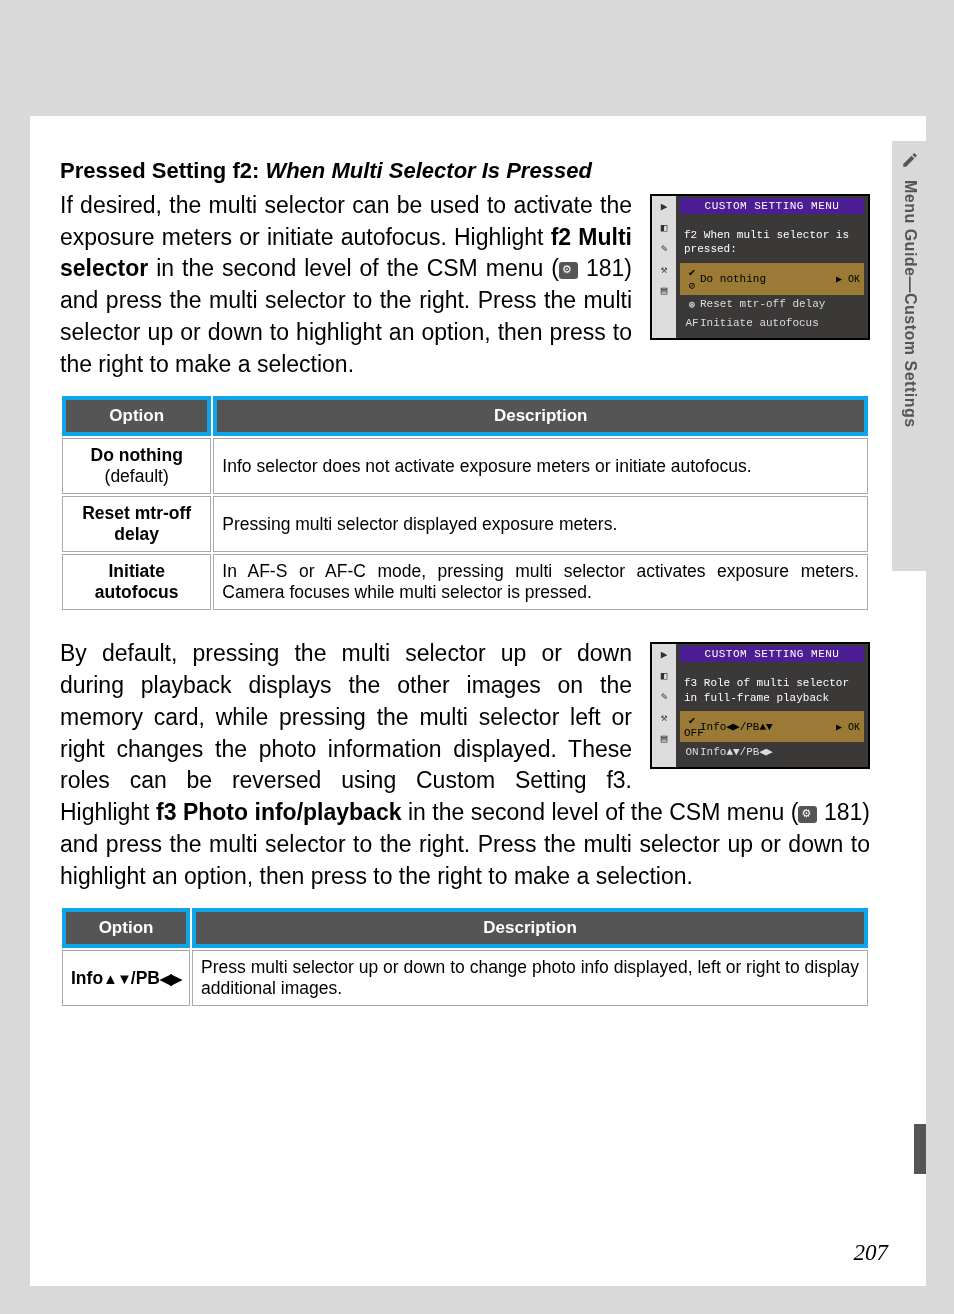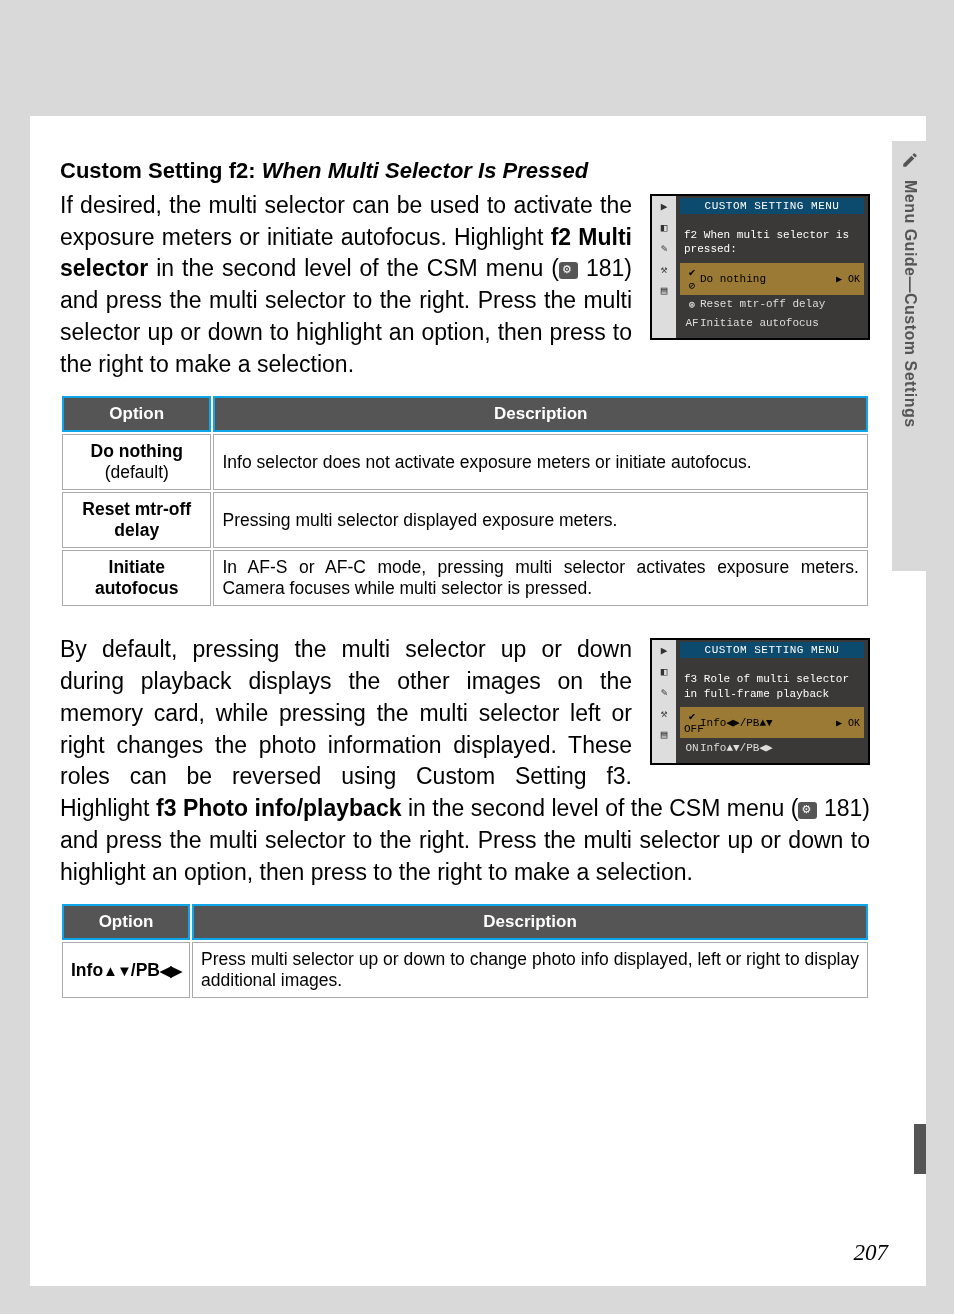--- a/index.html
+++ b/index.html
@@ -16,29 +16,29 @@
   h2 .setting-title { font-style:italic; }
   .para { font-size:23px; line-height:1.38; text-align:justify; }
   .para b { font-weight:bold; }
   .snap-icon { display:inline-block; vertical-align:-3px; width:19px; height:17px; background:#555; border-radius:3px; position:relative; }
   .snap-icon::after { content:"⚙"; color:#fff; font-size:11px; position:absolute; left:3px; top:0px; }
   .float-screen { float:right; margin-left:18px; margin-top:4px; }
   .screen { width:220px; border:2px solid #000; background:#3b3838; color:#cde; font-family:"Courier New",monospace; font-size:11px; position:relative; }
   .screen-icons { position:absolute; left:0; top:0; bottom:0; width:24px; background:#ddd; display:flex; flex-direction:column; align-items:center; padding-top:4px; gap:8px; }
   .screen-icons span { font-size:11px; color:#333; }
   .screen-body { margin-left:24px; padding:2px 4px 6px 4px; }
-  .sc-title { text-align:center; color:#fff; background:#0c4a6e; padding:2px 0; letter-spacing:.5px; }
+  .sc-title { text-align:center; color:#fff; background:#4c1d95; padding:2px 0; letter-spacing:.5px; }
   .sc-sub { color:#fff; padding:2px 4px 6px 4px; line-height:1.3;margin-top:12px; }
   .sc-row { display:flex; align-items:center; padding:3px 4px; color:#ddd; }
   .sc-row.hi { background:#9a7a34; color:#000; }
   .sc-row .ind { width:16px; display:inline-block; text-align:center; }
   .sc-row .txt { flex:1; }
   .sc-row .ok { font-size:10px; }
   table { width:100%; border-collapse:separate; border-spacing:2px; margin-top:14px; }
-  th { background:#555; color:#fff; font-size:17px; font-weight:bold; padding:6px; border:2px solid #0ea5e9; }
+  th { background:#555; color:#fff; font-size:17px; font-weight:bold; padding:6px; border:4px solid #0ea5e9; }
   td { background:#fff; border:1px solid #aaa; padding:6px 8px; font-size:17.5px; vertical-align:middle; }
   td.opt { text-align:center; font-weight:bold; }
   td.opt .def { font-weight:normal; display:block; }
   td.desc { text-align:justify; font-weight:normal; }
   .section2 { margin-top:26px; }
   .arrows { font-size:15px; letter-spacing:-1px; }
   .page-num { position:absolute; right:38px; bottom:20px; font-style:italic; font-size:23px; font-family:Georgia,serif; }
   .clear { clear:both; }
 </style>
 </head>
@@ -53,21 +53,21 @@
           <path fill="#555" d="M3 17.25V21h3.75l11-11-3.75-3.75-11 11zM20.7 7a1 1 0 0 0 0-1.4l-2.3-2.3a1 1 0 0 0-1.4 0l-1.8 1.8 3.7 3.7 1.8-1.8z"></path>
         </svg>
       <span>Menu Guide—Custom Settings</span>
     </div>
   </div>
   <div class="tab-dark"></div>
 
   <div class="content">
 
     <h2>
-      <span class="setting-label">Custom Setting f2: </span><span class="setting-title">When Multi Selector Is Pressed</span>
+      <span class="setting-label">Pressed Setting f2: </span><span class="setting-title">When Multi Selector Is Pressed</span>
     </h2>
 
     <div class="float-screen">
       <div class="screen">
         <div class="screen-icons">
           <span>▶</span>
           <span>◧</span>
           <span>✎</span>
           <span>⚒</span>
           <span>▤</span>

